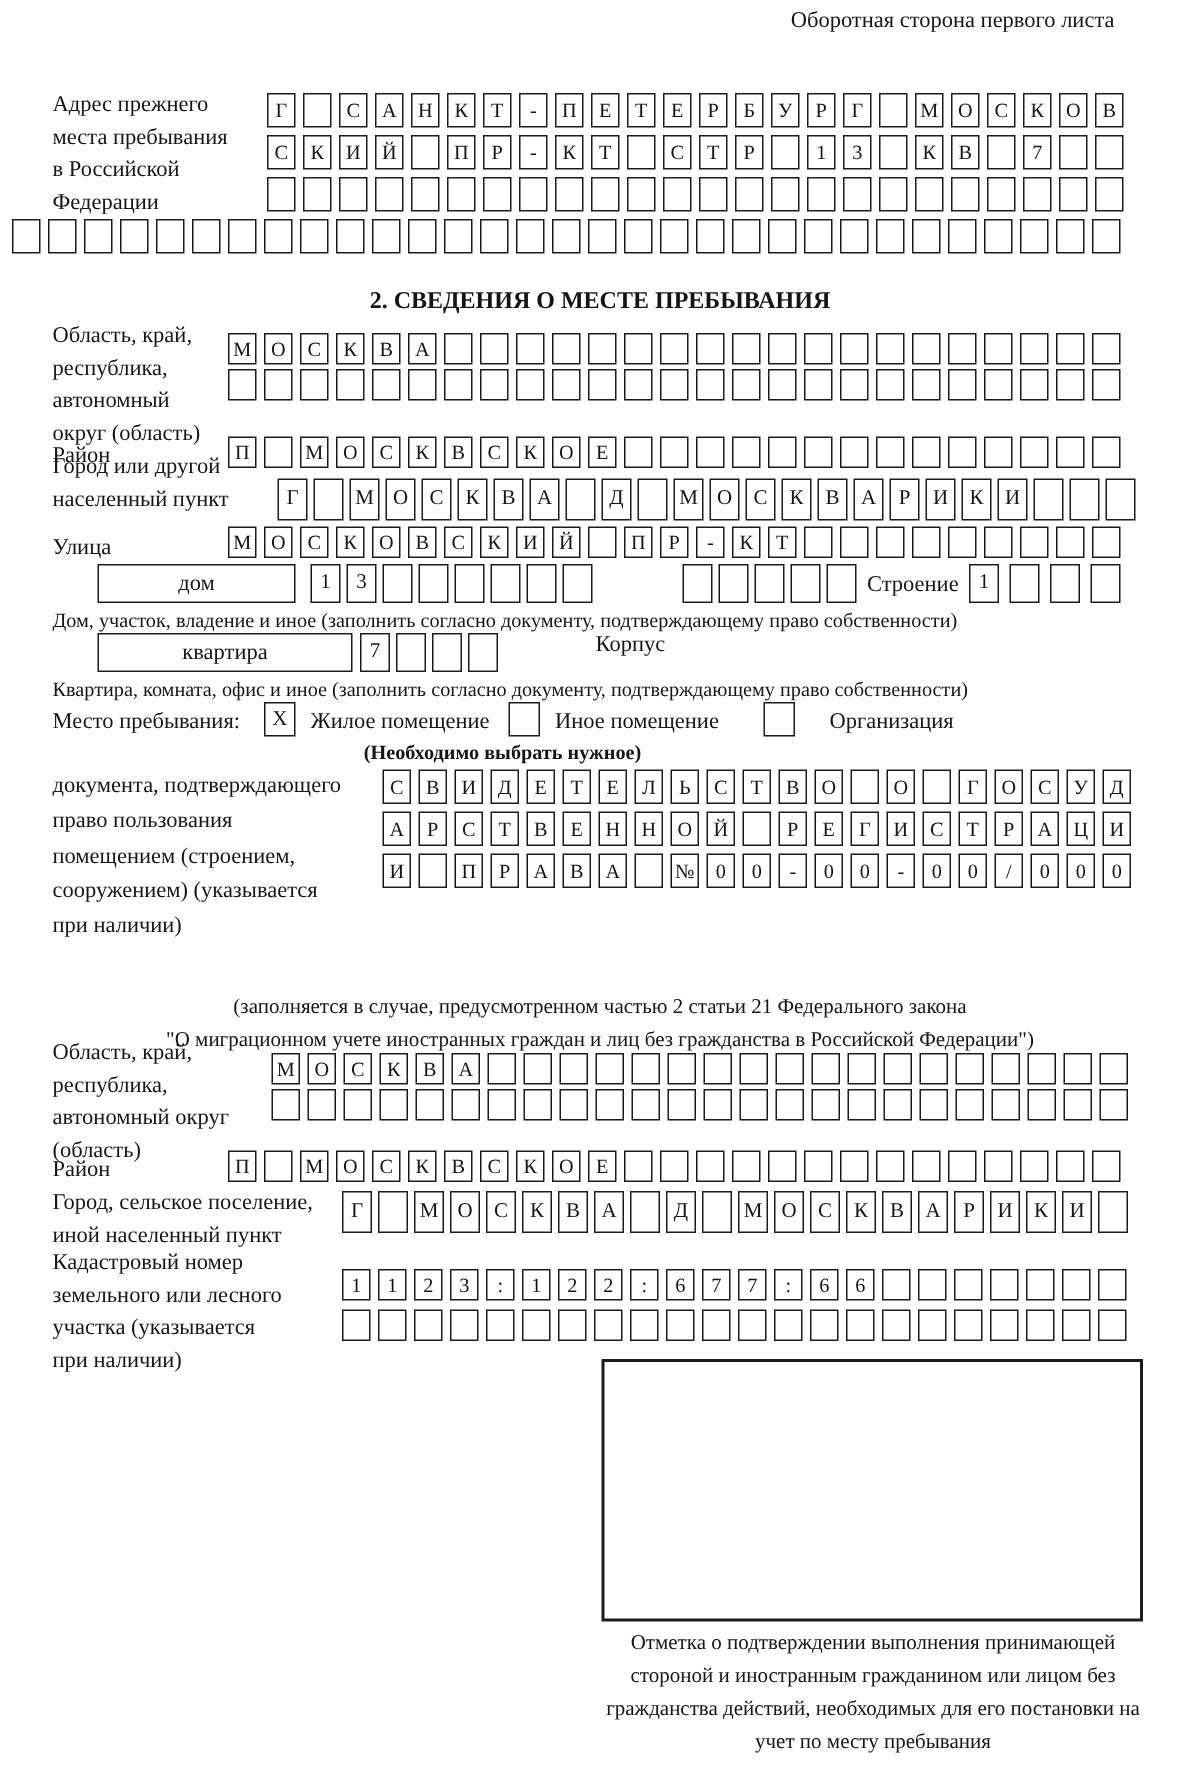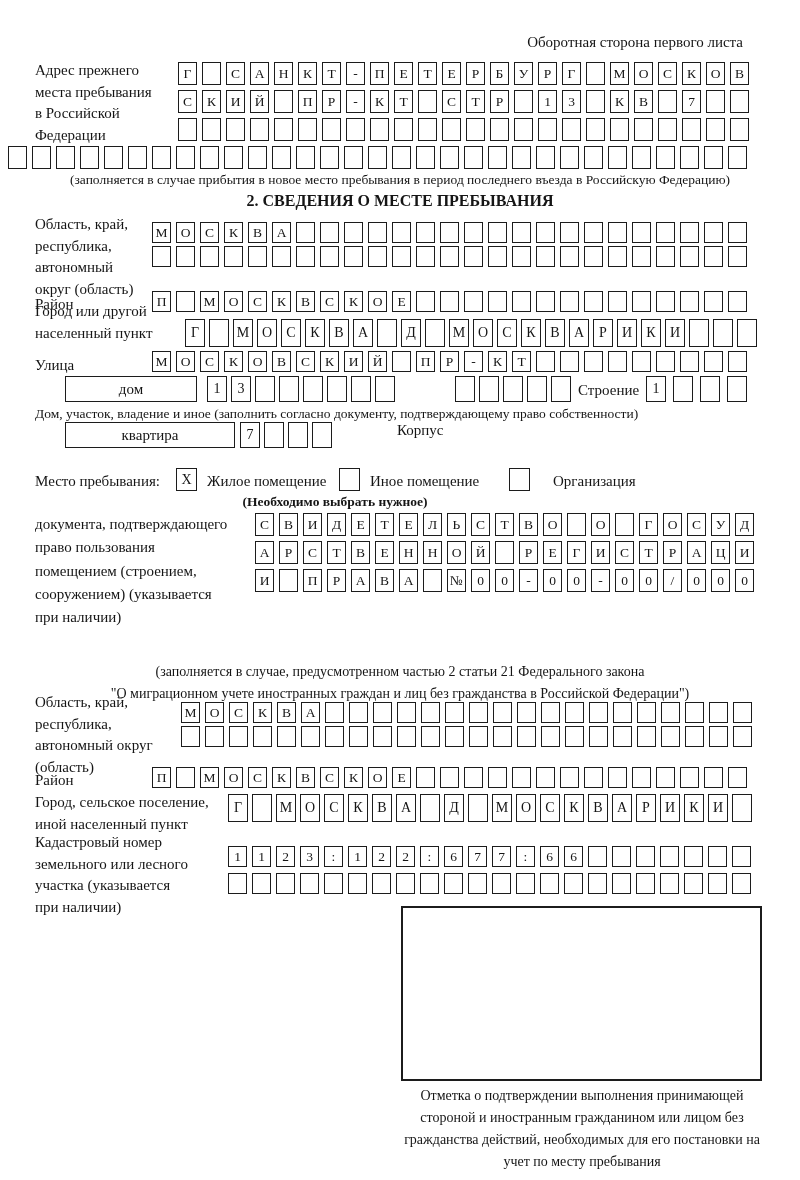--- a/index.html
+++ b/index.html
@@ -25,21 +25,21 @@
   .chk { width:21px; height:23px; border:1.6px solid #1c1c1c; display:flex; align-items:center;
          justify-content:center; font-size:14px; background:#fff; }
   .bigbox { border:2px solid #1c1c1c; background:#fff; }
   .cap { font-size:14px; line-height:22px; text-align:center; }
 </style>
 </head>
 <body>
 
 <div class="page">
 
-  <div class="abs lbl" style="top:32px; right:57px;text-align:right;">Оборотная сторона первого листа</div>
+  <div class="abs lbl" style="top:4px; right:57px;text-align:right;">Оборотная сторона первого листа</div>
 
   <div class="abs" style="left:35px; top:60px;">
     <div class="lbl">Адрес прежнего</div>
     <div class="lbl">места пребывания</div>
     <div class="lbl">в Российской</div>
     <div class="lbl">Федерации</div>
   </div>
   <div class="abs boxrow top" style="left:178px; top:62px;">
       <span class="bx">Г</span>
       <span class="bx"></span>
@@ -144,21 +144,20 @@
       <span class="bx"></span>
       <span class="bx"></span>
       <span class="bx"></span>
       <span class="bx"></span>
       <span class="bx"></span>
       <span class="bx"></span>
       <span class="bx"></span>
       <span class="bx"></span>
       <span class="bx"></span>
     </div>
-  <div class="abs note center" style="top:172px;">(заполняется в случае прибытия в новое место пребывания в период последнего въезда в Российскую Федерацию)</div>
 
   <div class="abs h2 center" style="top:192px;">2. СВЕДЕНИЯ О МЕСТЕ ПРЕБЫВАНИЯ</div>
 
   <div class="abs" style="left:35px; top:214px;">
     <div class="lbl">Область, край,</div>
     <div class="lbl">республика,</div>
     <div class="lbl">автономный</div>
     <div class="lbl">округ (область)</div>
   </div>
   <div class="abs boxrow" style="left:152px; top:222px;">
@@ -333,20 +332,21 @@
     </div>
   <div class="abs note" style="left:35px; top:406px;">Дом, участок, владение и иное (заполнить согласно документу, подтверждающему право собственности)</div>
 
   <div class="abs wbox" style="left:65px; top:422px; width:170px;">квартира</div>
   <div class="abs boxrow h26" style="left:240px; top:422px;">
       <span class="bx">7</span>
       <span class="bx"></span>
       <span class="bx"></span>
       <span class="bx"></span>
     </div>
+  <div class="abs note" style="left:35px; top:452px;">Квартира, комната, офис и иное (заполнить согласно документу, подтверждающему право собственности)</div>
 
   <div class="abs lbl" style="left:35px; top:471px;">Место пребывания:</div>
   <div class="abs chk" style="left:176px; top:468px;">X</div>
   <div class="abs lbl" style="left:207px; top:471px;">Жилое помещение</div>
   <div class="abs chk" style="left:339px; top:468px;"></div>
   <div class="abs lbl" style="left:370px; top:471px;">Иное помещение</div>
   <div class="abs chk" style="left:509px; top:468px;"></div>
   <div class="abs lbl" style="left:553px; top:471px;">Организация</div>
   <div class="abs note" style="left:0; top:494px; width:670px; text-align:center;font-weight:bold;">(Необходимо выбрать нужное)</div>
 

